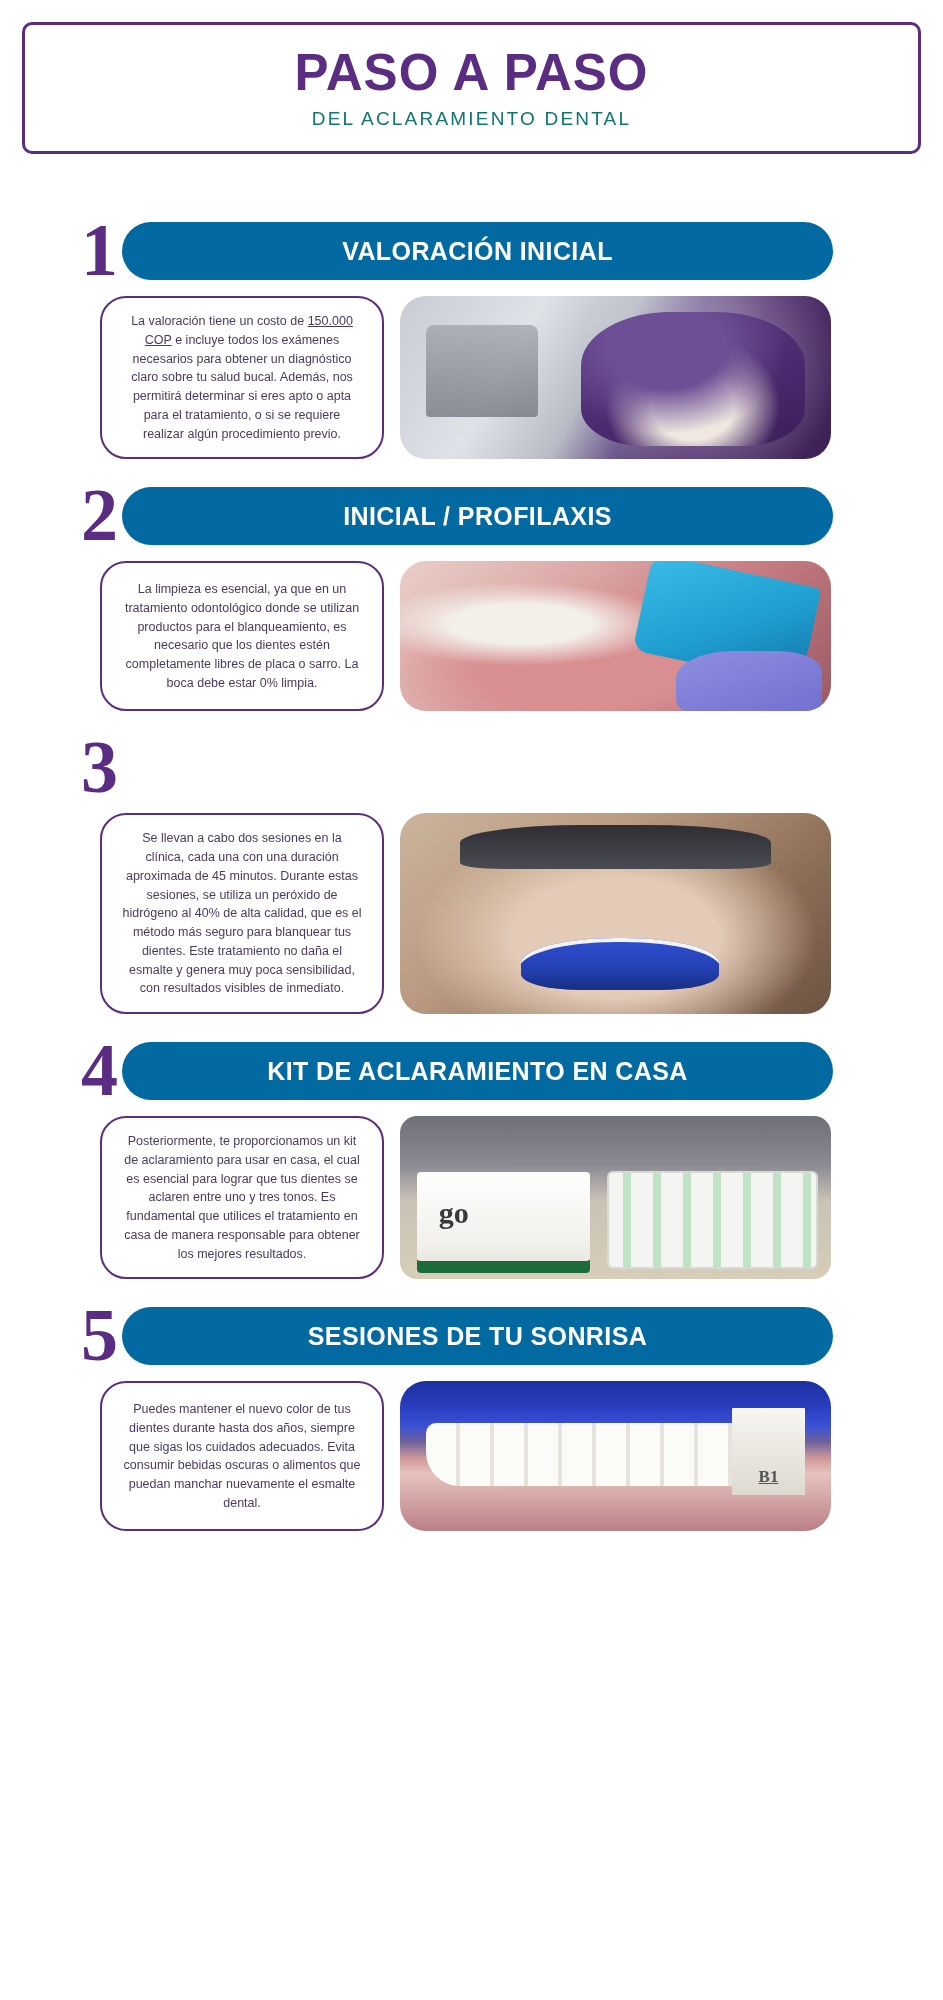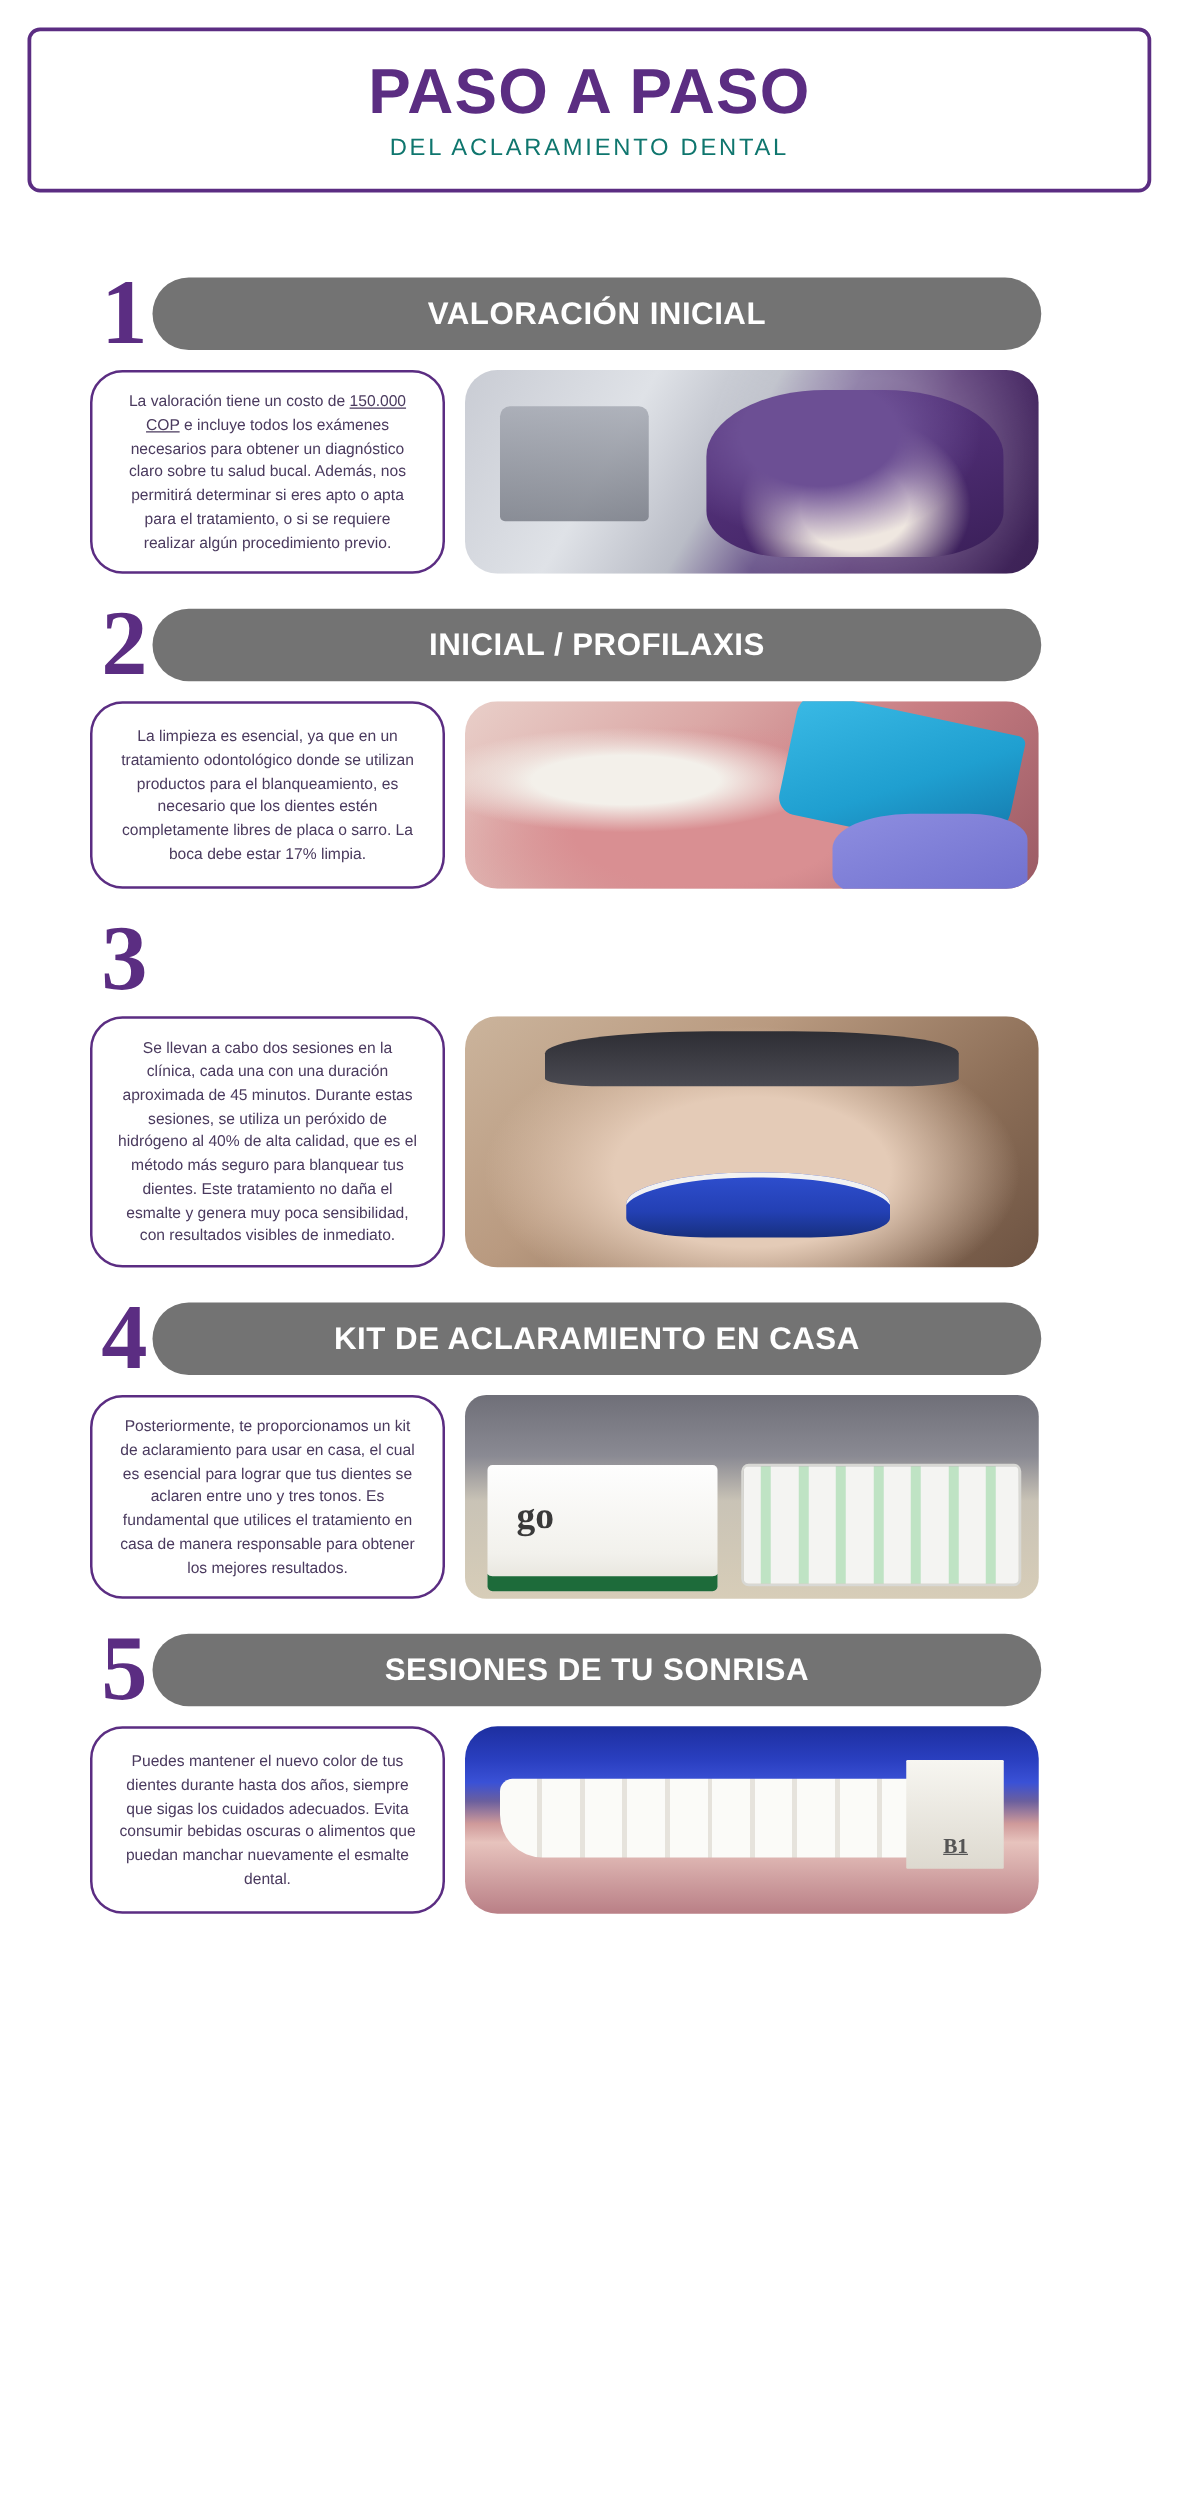--- a/index.html
+++ b/index.html
@@ -80,37 +80,37 @@
     line-height: 0.8;
     font-weight: bold;
     color: #5b2d82;
     font-family: "Liberation Serif", serif;
     padding-right: 10px;
     z-index: 3;
   }
   .step-banner {
     flex: 1;
     margin-right: 110px;
-    background: #737373;
+    background: #0369a1;
     border-radius: 32px;
     height: 58px;
     display: flex;
     align-items: center;
     justify-content: center;
     color: #ffffff;
     font-size: 25px;
     font-weight: bold;
     letter-spacing: 0.4px;
     text-align: center;
   }
 
   .step-body {
     display: flex;
     margin-top: 14px;
-    padding-left: 72px;
+    padding-left: 100px;
     padding-right: 112px;
     align-items: stretch;
     gap: 16px;
   }
   .text-card {
     width: 284px;
     flex: 0 0 284px;
     border: 2px solid #5b2d82;
     border-radius: 26px;
     box-sizing: border-box;
@@ -318,21 +318,21 @@
       </div>
     </div>
 
     <div class="step">
       <div class="step-head">
         <div class="step-number">2</div>
         <div class="step-banner">INICIAL / PROFILAXIS</div>
       </div>
       <div class="step-body">
         <div class="text-card">
-          <p>La limpieza es esencial, ya que en un tratamiento odontológico donde se utilizan productos para el blanqueamiento, es necesario que los dientes estén completamente libres de placa o sarro. La boca debe estar 17% limpia.</p>
+          <p>La limpieza es esencial, ya que en un tratamiento odontológico donde se utilizan productos para el blanqueamiento, es necesario que los dientes estén completamente libres de placa o sarro. La boca debe estar 0% limpia.</p>
         </div>
         <div class="photo photo-2"></div>
       </div>
     </div>
 
     <div class="step">
       <div class="step-head">
         <div class="step-number">3</div>
       </div>
       <div class="step-body">

